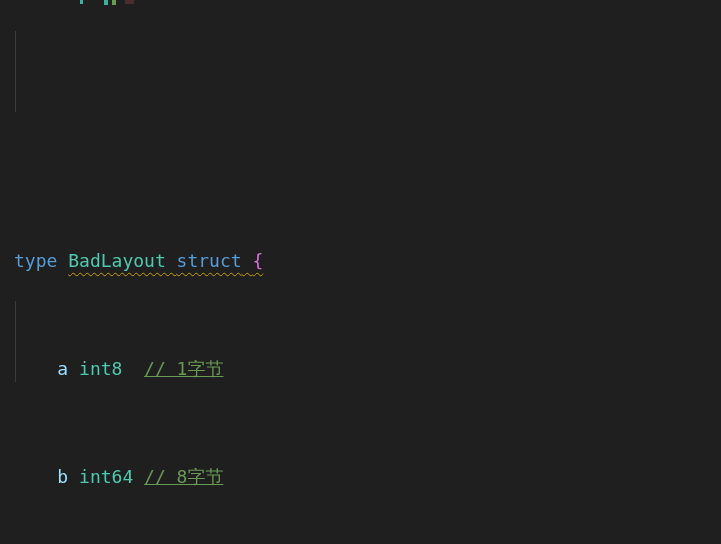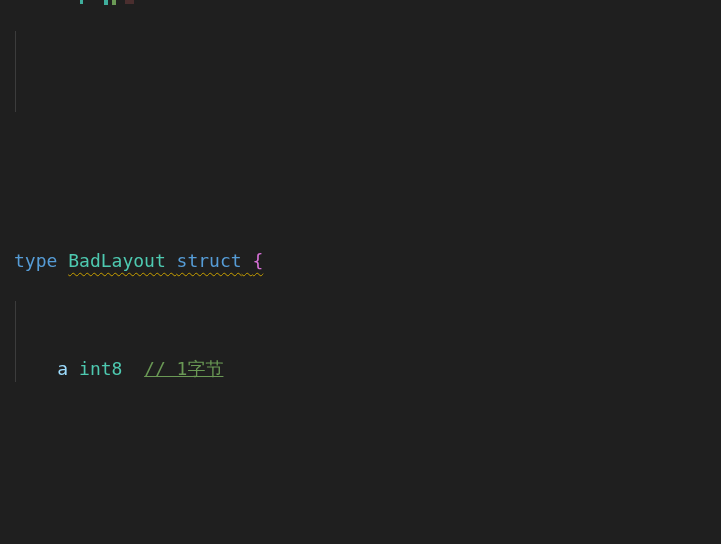--- a/index.html
+++ b/index.html
@@ -31,20 +31,21 @@
   <div class="guide g2"></div>
   <div class="mark" style="left:80px;width:3px;height:4px;background:#3fae9c;"></div>
   <div class="mark" style="left:104px;width:4px;height:5px;background:#3fae9c;"></div>
   <div class="mark" style="left:112px;width:4px;height:5px;background:#6a9955;"></div>
   <div class="mark" style="left:125px;width:9px;height:4px;background:#4a2e2e;"></div>
 
   <div class="line"><span class="k">type</span><span class="p"> </span><span class="sq"><span class="t">BadLayout</span><span class="p"> </span><span class="k">struct</span><span class="p"> </span><span class="b">{</span></span></div>
 
   <div class="line"><span class="p">    </span><span class="v">a</span><span class="p"> </span><span class="t">int8</span><span class="p">  </span><span class="c">// 1字节</span></div>
 
+  <div class="line"><span class="p">    </span><span class="v">b</span><span class="p"> </span><span class="t">int64</span><span class="p"> </span><span class="c">// 8字节</span></div>
 
   
 
   
 
   
 
   
   
   

